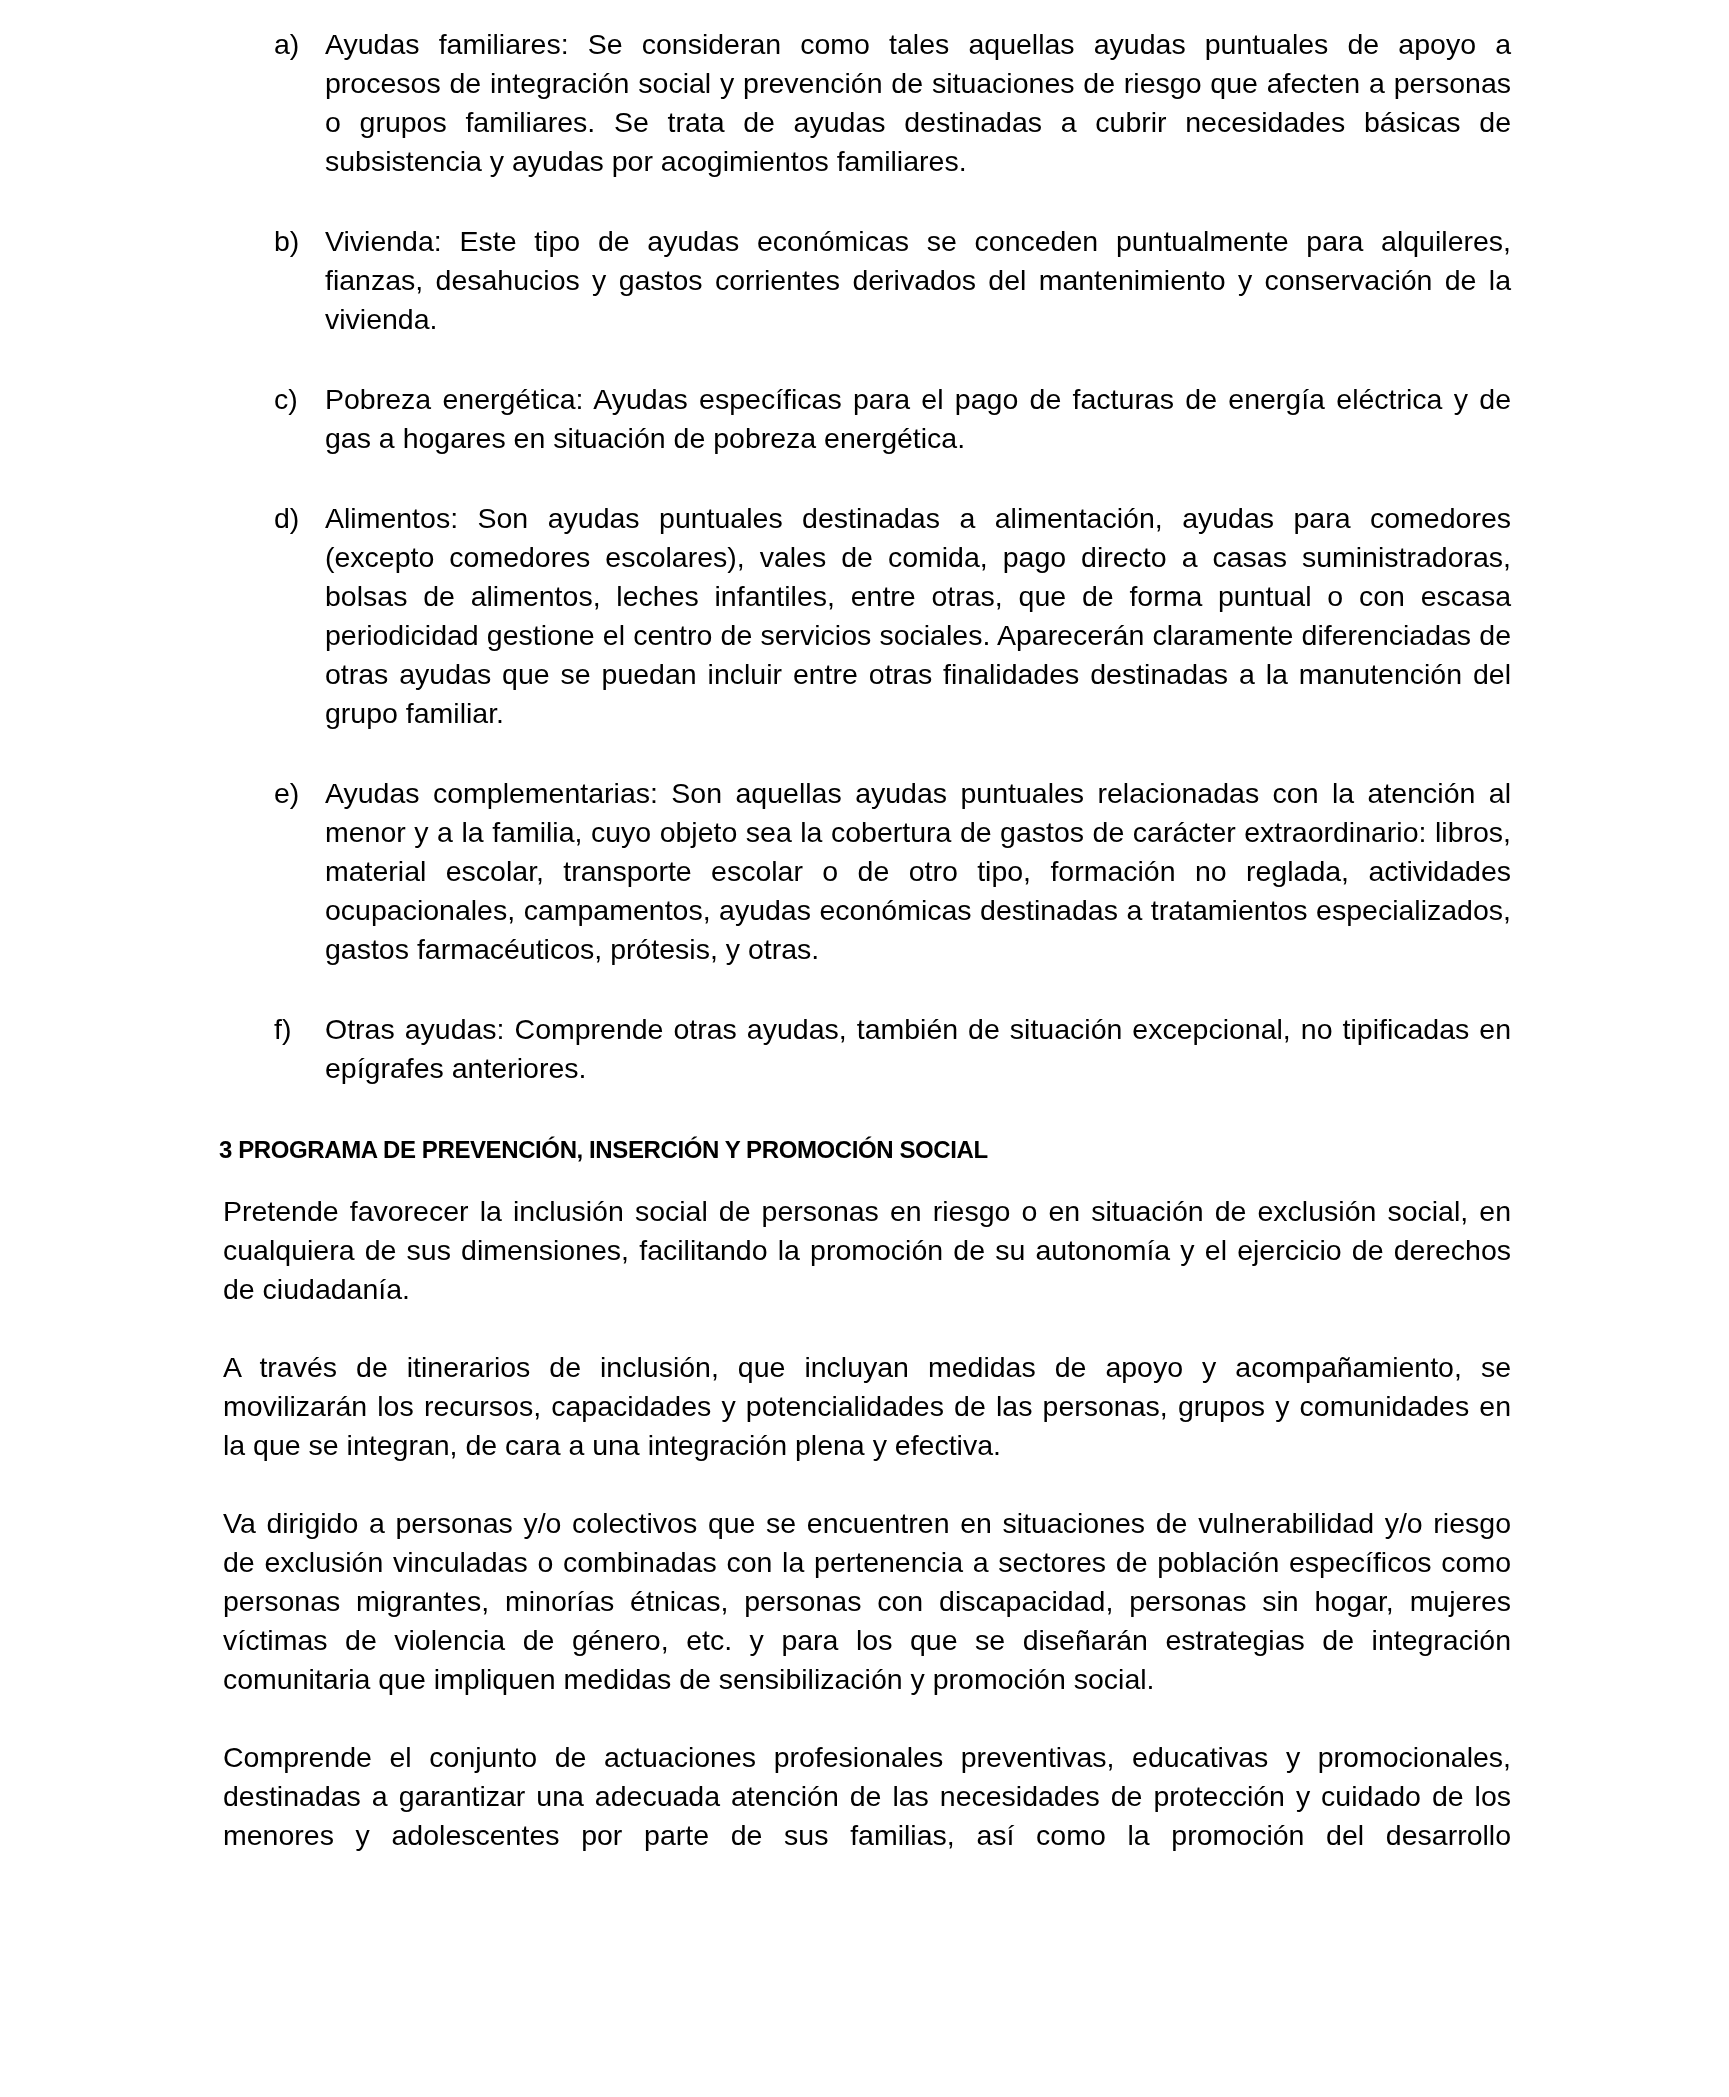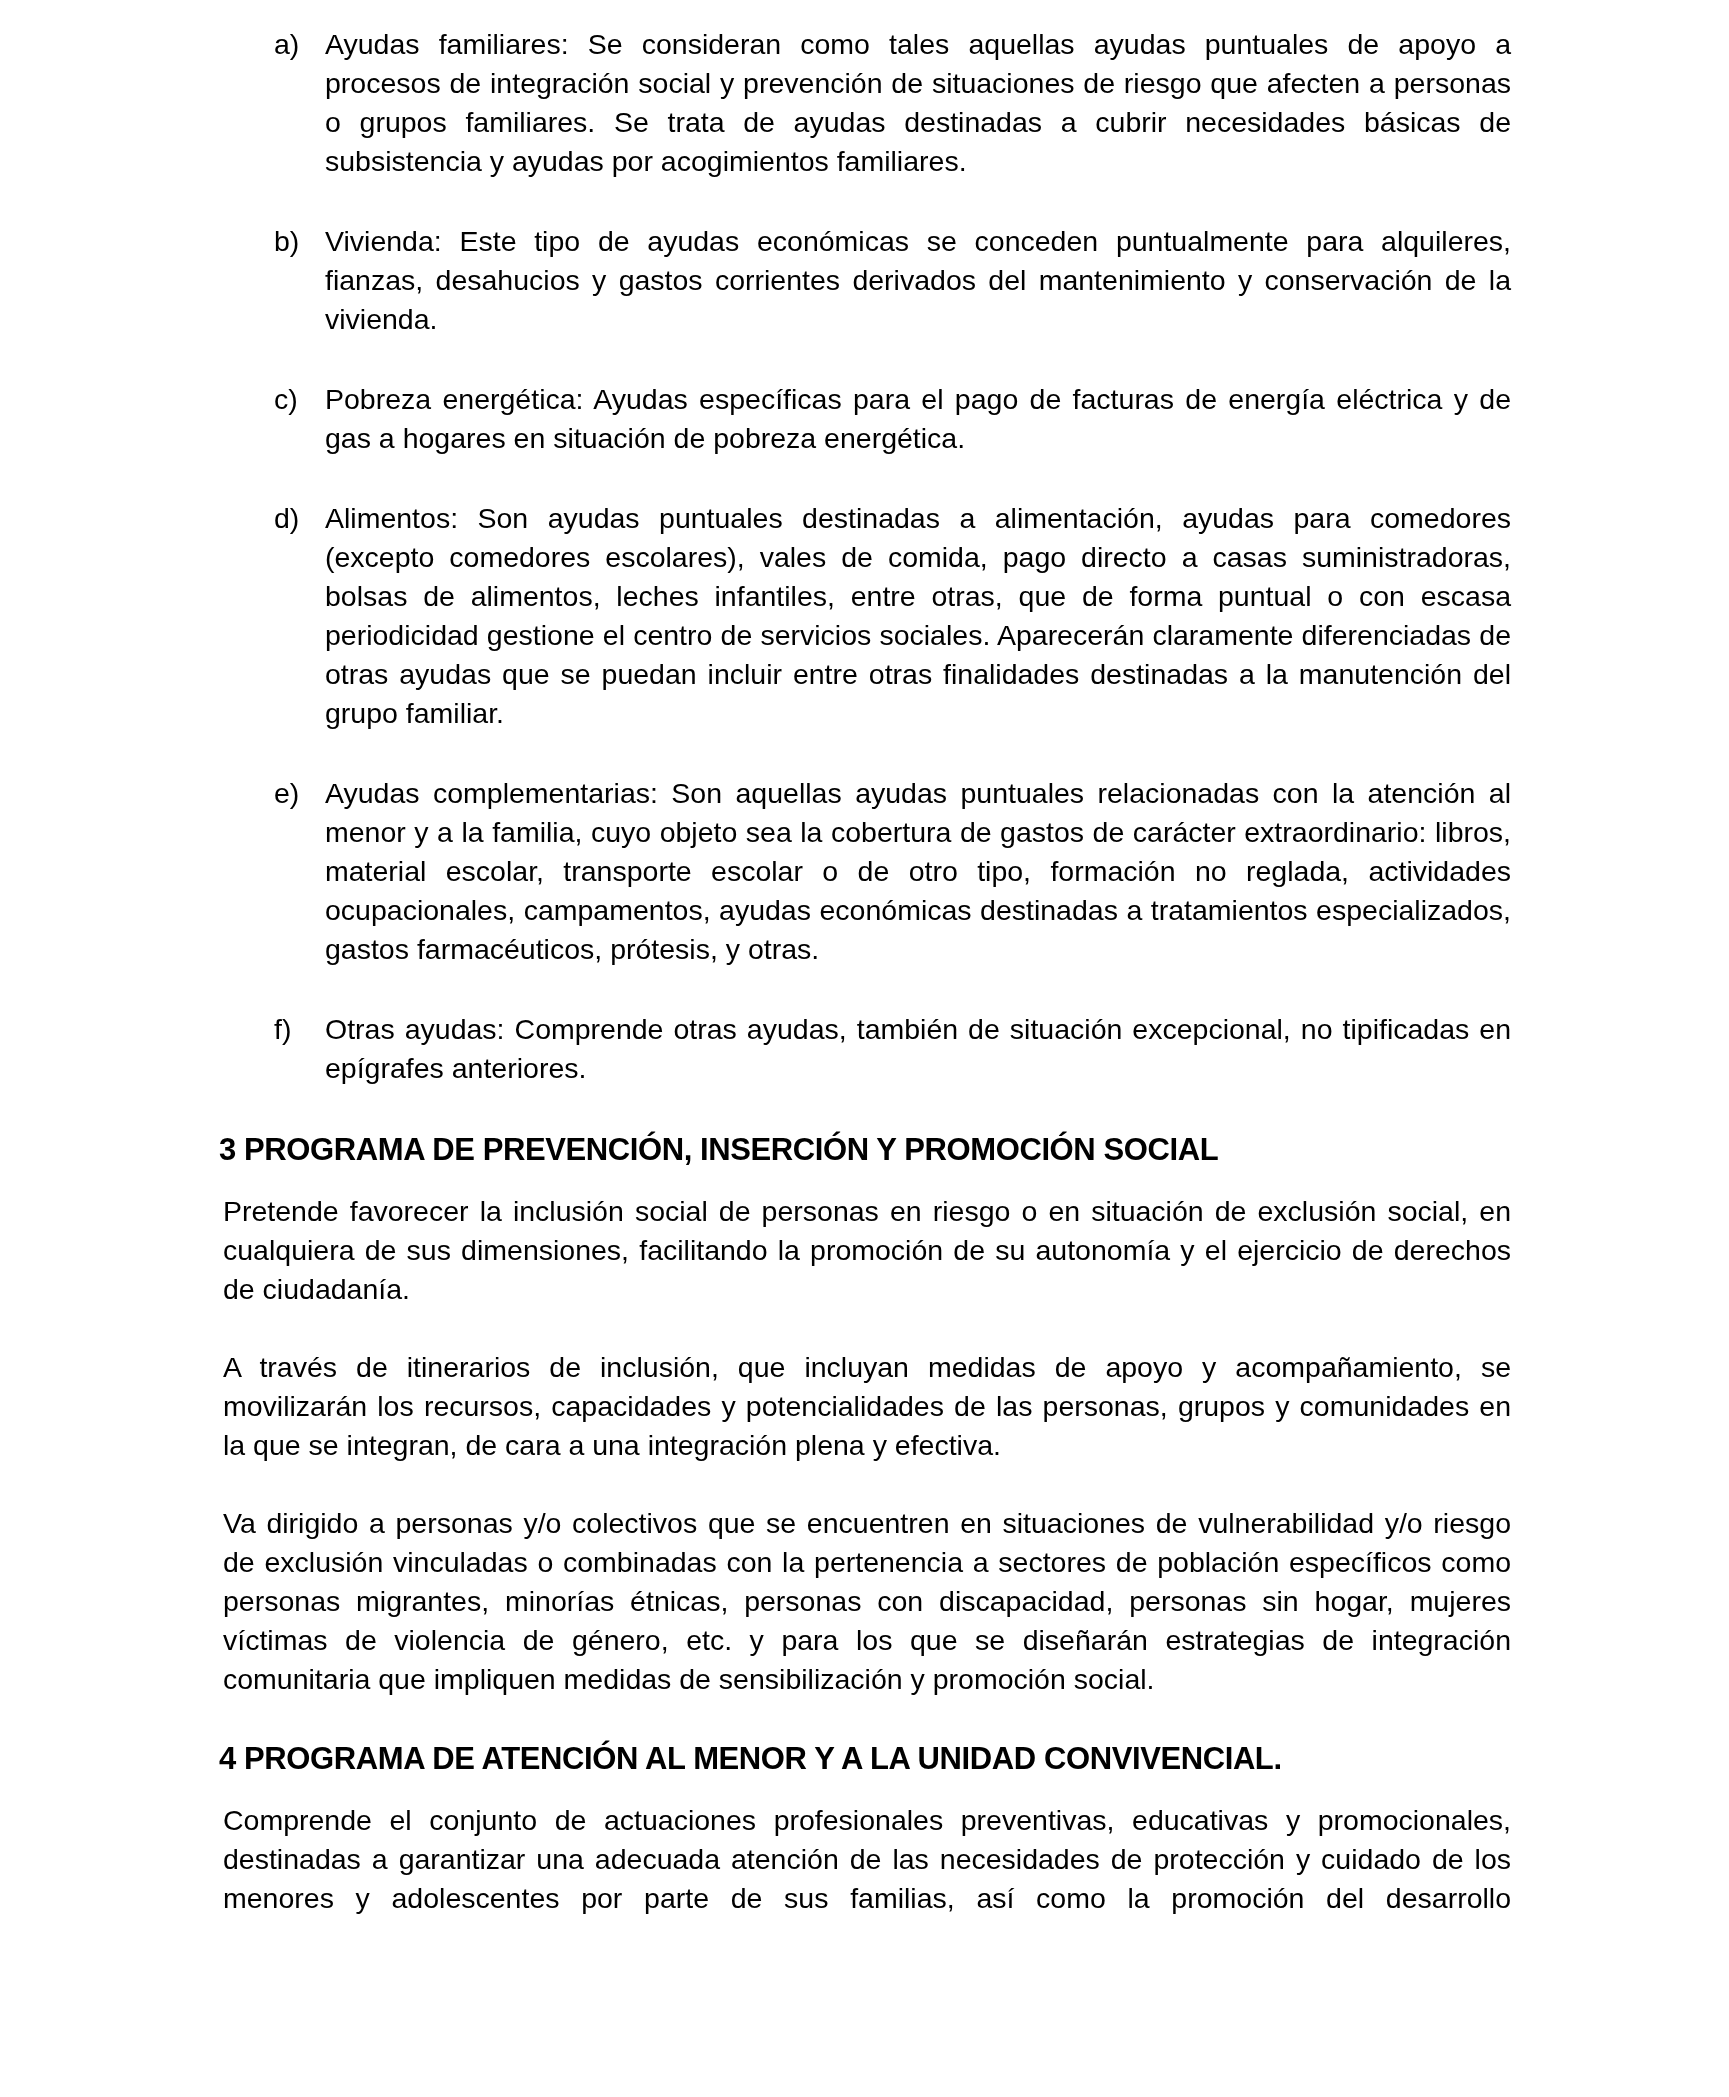--- a/index.html
+++ b/index.html
@@ -35,21 +35,21 @@
     position: absolute;
     left: 55px;
     top: 0;
     text-align: left;
   }
   ol.legal-list .item-text {
     margin: 0;
     text-align: justify;
   }
   h2.section-heading {
-    font-size: 31px;
+    font-size: 24px;
     line-height: 41px;
     font-weight: bold;
     letter-spacing: -0.4px;
     margin: 22px 0 22px 0;
     text-align: left;
   }
   p.body-paragraph {
     margin: 0 0 39px 4px;
     text-align: justify;
   }
@@ -90,18 +90,17 @@
       <p class="item-text">Otras ayudas: Comprende otras ayudas, también de situación excepcional, no tipificadas en epígrafes anteriores.</p>
     </li>
   </ol>
 
   <h2 class="section-heading">3 PROGRAMA DE PREVENCIÓN, INSERCIÓN Y PROMOCIÓN SOCIAL</h2>
 
   <p class="body-paragraph">Pretende favorecer la inclusión social de personas en riesgo o en situación de exclusión social, en cualquiera de sus dimensiones, facilitando la promoción de su autonomía y el ejercicio de derechos de ciudadanía.</p>
   <p class="body-paragraph">A través de itinerarios de inclusión, que incluyan medidas de apoyo y acompañamiento, se movilizarán los recursos, capacidades y potencialidades de las personas, grupos y comunidades en la que se integran, de cara a una integración plena y efectiva.</p>
   <p class="body-paragraph">Va dirigido a personas y/o colectivos que se encuentren en situaciones de vulnerabilidad y/o riesgo de exclusión vinculadas o combinadas con la pertenencia a sectores de población específicos como personas migrantes, minorías étnicas, personas con discapacidad, personas sin hogar, mujeres víctimas de violencia de género, etc. y para los que se diseñarán estrategias de integración comunitaria que impliquen medidas de sensibilización y promoción social.</p>
 
-  <h2 class="section-heading">4 PROGRAMA DE ATENCIÓN AL MENOR Y A LA UNIDAD CONVIVENCIAL.</h2>
 
   <p class="body-paragraph continued">Comprende el conjunto de actuaciones profesionales preventivas, educativas y promocionales, destinadas a garantizar una adecuada atención de las necesidades de protección y cuidado de los menores y adolescentes por parte de sus familias, así como la promoción del desarrollo</p>
 
 </div>
 
 
 </body></html>

